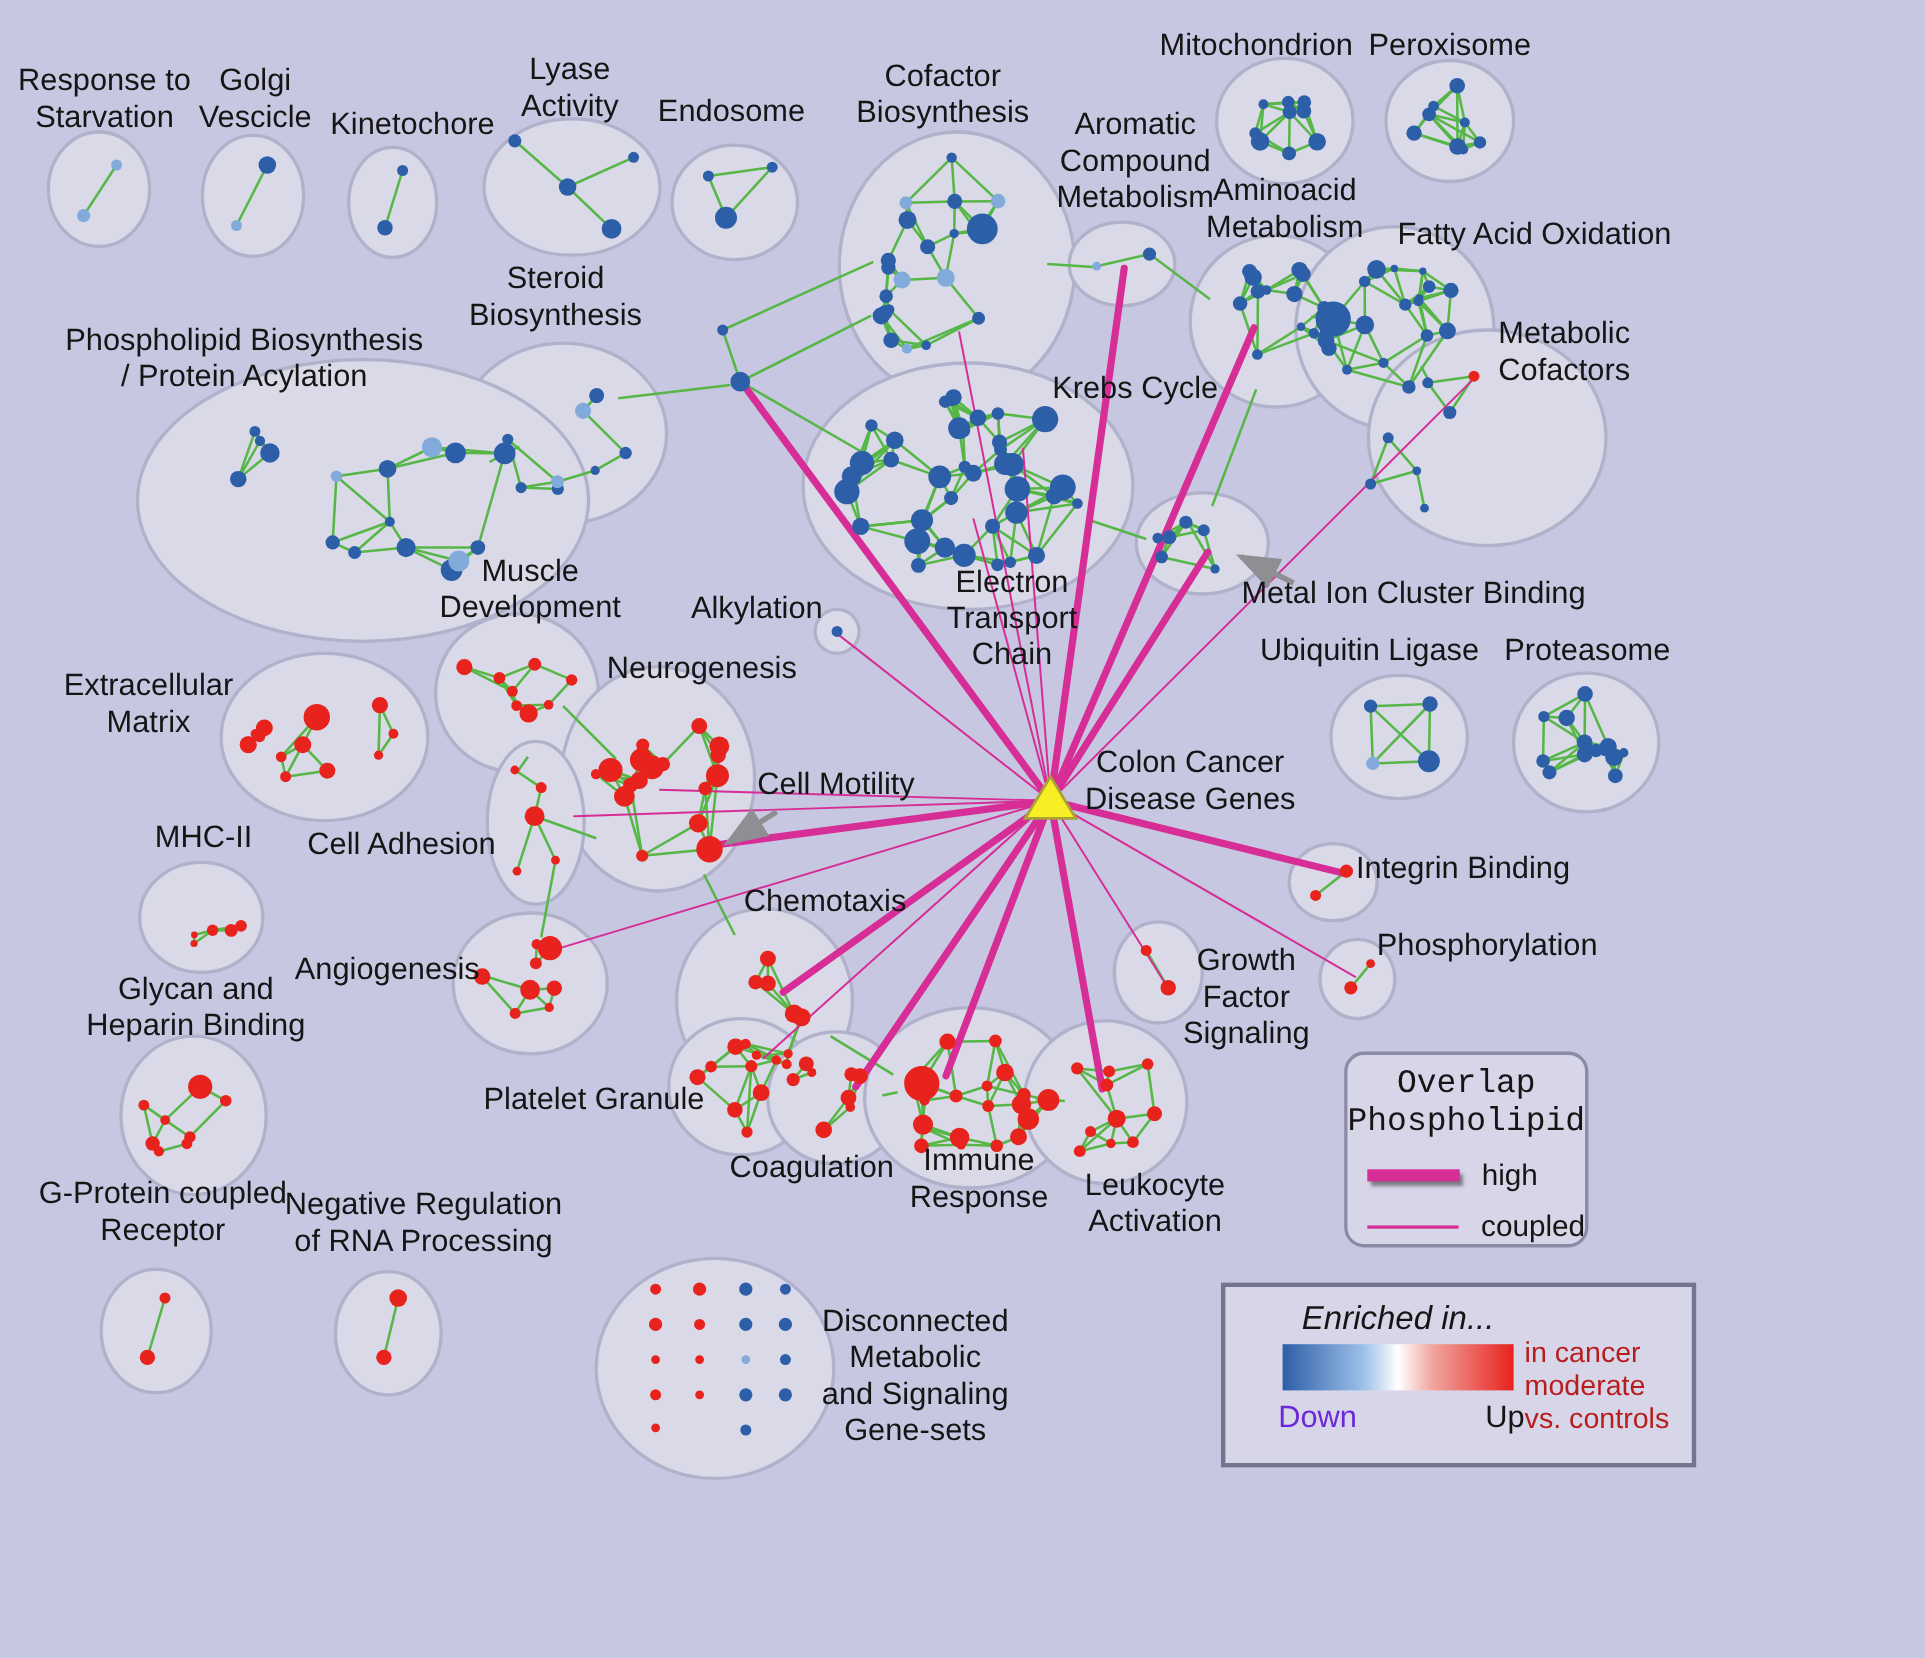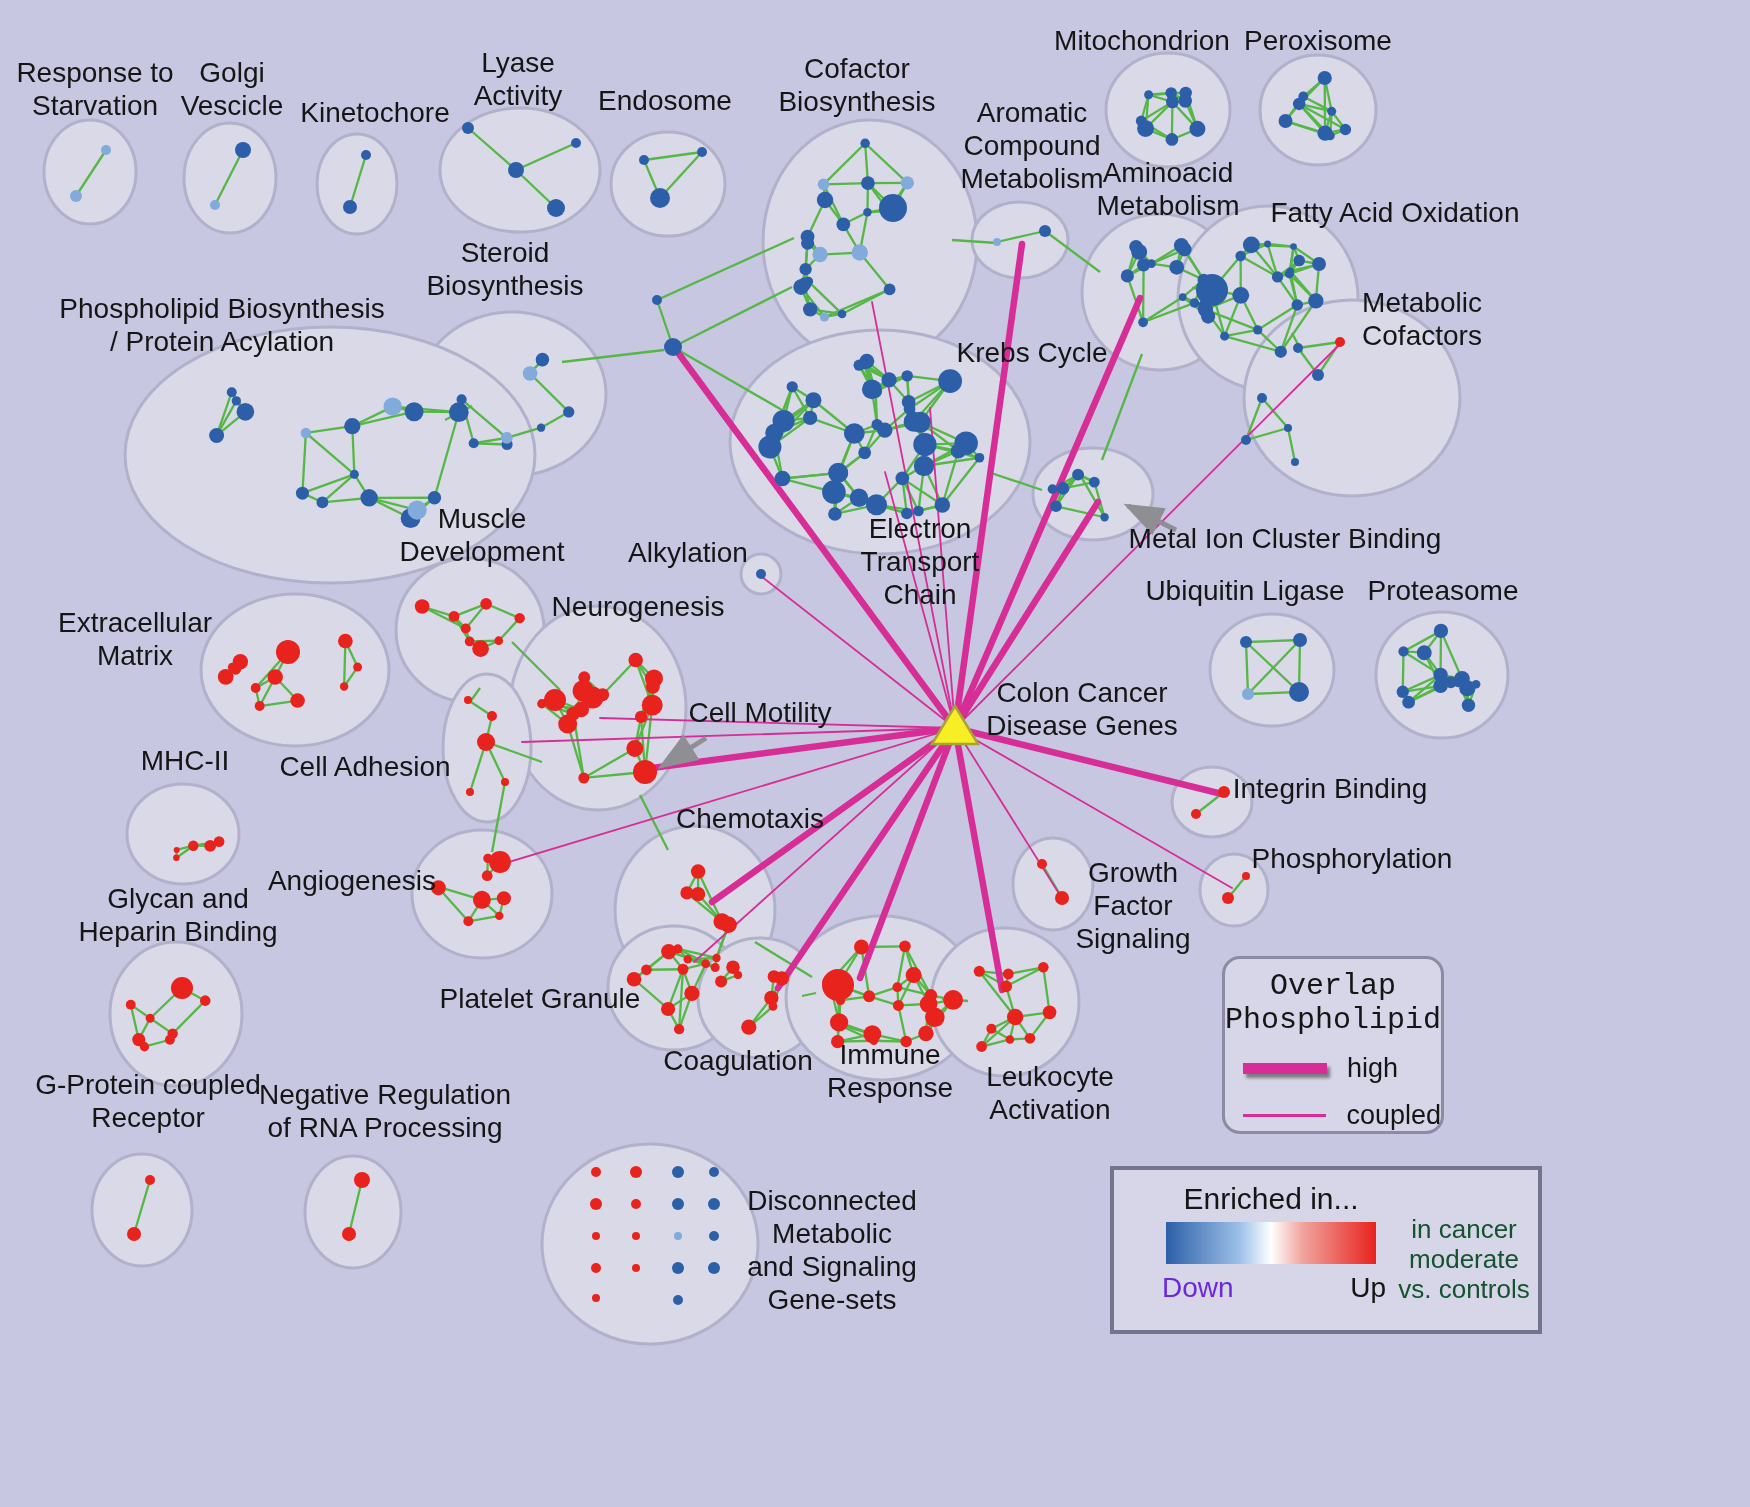--- a/index.html
+++ b/index.html
@@ -8,25 +8,25 @@
   #net{position:absolute;left:0;top:0;}
   .lbl{font-family:"Liberation Sans", sans-serif;font-size:28px;fill:#151515;}
   .box{position:absolute;background:#d6d6e8;box-sizing:border-box;}
   .sig{left:1222px;top:956px;width:222px;height:178px;border:3px solid #8b8ba6;border-radius:18px;text-align:center;}
   .sig-title{font-size:30px;line-height:34px;color:#151515;margin-top:10px;font-family:Liberation Mono, monospace;}
   .sig-row{display:flex;align-items:center;gap:20px;margin:16px 0 0 18px;}
   .bar-high{display:inline-block;width:84px;height:11px;box-shadow:3px 4px 3px rgba(50,50,50,0.55);}
   .bar-mod{display:inline-block;width:84px;height:3px;}
   .sig-lab{font-size:27px;color:#151515;}
   .enr{left:1110px;top:1166px;width:432px;height:168px;border:4px solid #74748e;}
-  .enr-title{position:absolute;left:17px;top:12px;width:280px;text-align:center;font-size:30px;color:#151515;}
+  .enr-title{position:absolute;left:17px;top:12px;width:280px;text-align:center;font-size:30px;color:#151515;font-style:italic;}
   .enr-grad{position:absolute;left:52px;top:52px;width:210px;height:42px;}
   .enr-down{position:absolute;left:48px;top:102px;font-size:28px;color:#6d28d9;}
   .enr-up{position:absolute;left:222px;top:102px;width:50px;text-align:right;font-size:28px;color:#151515;}
-  .enr-note{position:absolute;left:272px;top:44px;width:156px;text-align:center;font-size:26px;line-height:30px;color:#14532d;}
+  .enr-note{position:absolute;left:272px;top:44px;width:156px;text-align:left;font-size:26px;line-height:30px;color:#b91c1c;}
 </style>
 </head>
 <body>
 
 <div id="stage" style="background: rgb(199, 199, 225);">
   <svg id="net" width="1750" height="1507" viewBox="0 0 1750 1507">
       <defs>
         <marker id="arrow" markerWidth="9" markerHeight="8" refX="7" refY="3" orient="auto">
           <path d="M0,0L8,3L0,6Z" fill="#8f8f93"></path>
         </marker>

